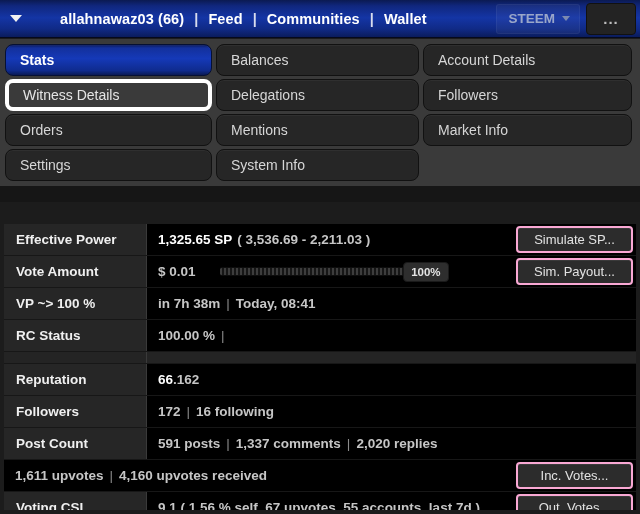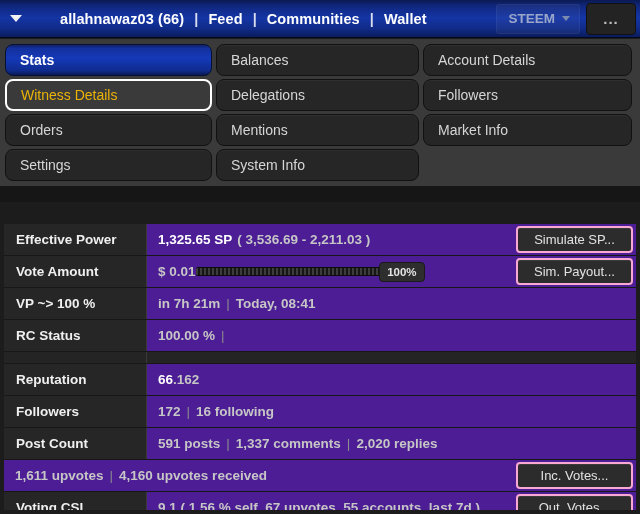--- a/index.html
+++ b/index.html
@@ -79,22 +79,22 @@
     display: flex; align-items: center;
     padding-left: 14px;
     box-shadow: inset 0 1px 0 rgba(255,255,255,0.045);
   }
   .tab.active {
     background: linear-gradient(to bottom, #0b1b5e 0%, #13309c 10%, #1539b8 45%, #0f2b8e 85%, #0a1a55 100%);
     color: #ffffff; font-weight: bold;
     border: 1px solid #061034;
   }
   .tab.disabled {
-    background: #3a3a3a; color: #eab308;
-    border: 2px solid #ffffff;
+    background: #3a3a3a; color: #e5e5e5;
+    border: 4px solid #ffffff;
     box-shadow: none;
   }
   .tab.empty { background: transparent; border: none; box-shadow: none; }
 
   
   .gapstrip {
     position: absolute; left: 0; top: 186px; width: 640px; height: 16px;
     background: #161616;
   }
 
@@ -115,28 +115,28 @@
   .cell-label {
     width: 143px; min-width: 143px; height: 100%;
     display: flex; align-items: center; padding-left: 12px;
     color: #f0f0f0; font-size: 13.5px; font-weight: bold;
     border-right: 1px solid #3a3a3a;
     background: #262626;
   }
   .cell-value {
     flex: 1; height: 100%; display: flex; align-items: center;
     padding-left: 11px; color: #dadada; font-size: 13.5px;
-    background: #4c1d95; overflow: hidden; white-space: nowrap;
+    background: #000000; overflow: hidden; white-space: nowrap;
   }
   .val-strong { font-weight: bold; color: #ffffff; }
   .val-dim { color: #c6c6c6; font-weight: bold; }
   .pipe { color: #8c8c8c; padding: 0 6px; }
 
   
-  .vp-wrap { display: flex; align-items: center; margin-left: 0; position: relative; }
+  .vp-wrap { display: flex; align-items: center; margin-left: 24px; position: relative; }
   .vp-bar {
     width: 185px; height: 9px; border-radius: 2px;
     background: repeating-linear-gradient(
       to right,
       #3d3d3d 0px, #3d3d3d 2px,
       #161616 2px, #161616 4px
     );
     border-top: 1px solid #0d0d0d;
     border-bottom: 1px solid #0d0d0d;
   }
@@ -256,21 +256,21 @@
           <span class="vp-bar"></span>
           <span class="vp-pct">100%</span>
         </span>
       </div>
       <div class="row-btn">Sim. Payout...</div>
     </div>
 
     <div class="row">
       <div class="cell-label">VP ~&gt; 100 %</div>
       <div class="cell-value">
-        <span class="val-dim">in 7h 21m</span>
+        <span class="val-dim">in 7h 38m</span>
         <span class="pipe">|</span>
         <span class="val-dim">Today, 08:41</span>
       </div>
     </div>
 
     <div class="row">
       <div class="cell-label">RC Status</div>
       <div class="cell-value">
         <span class="val-dim">100.00 %</span>
         <span class="pipe">|</span>

